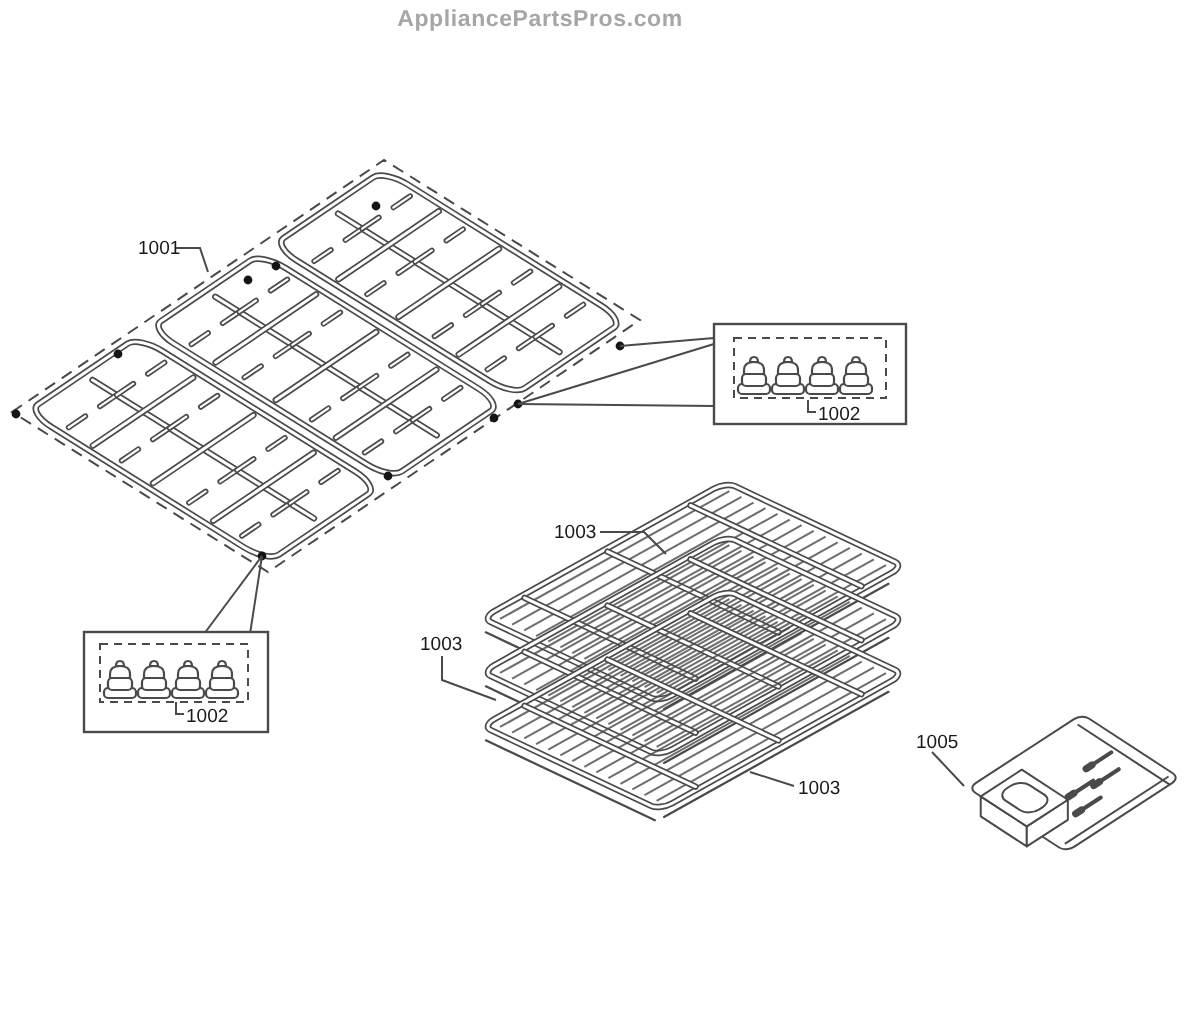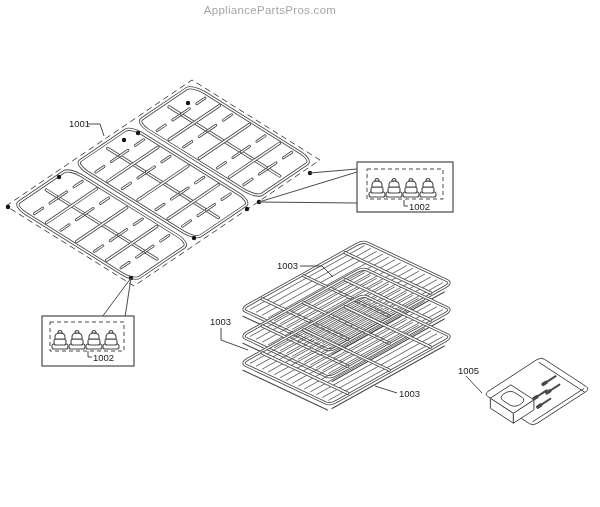--- a/index.html
+++ b/index.html
@@ -5,21 +5,21 @@
   :root{
     --line:#4a4a4a; --label:#1a1a1a; --watermark:#a6a6a6; --dot:#151515; --paper:#ffffff;
   }
   html,body{margin:0;padding:0;}
   body{
     width:600px;height:507px;background:var(--paper);position:relative;overflow:hidden;
     font-family:"Liberation Sans", sans-serif;
   }
   .watermark{
     position:absolute;top:4px;left:270px;transform:translateX(-50%);
-    font-size:11.5px;font-weight:400;letter-spacing:.3px;color:var(--watermark);
+    font-size:11.5px;font-weight:700;letter-spacing:.3px;color:var(--watermark);
     white-space:nowrap;
   }
   svg{position:absolute;left:0;top:0;}
   .dash{stroke:var(--line);stroke-width:1;fill:none;stroke-dasharray:6 4;}
   .dashbox{stroke:var(--line);stroke-width:1;fill:none;stroke-dasharray:4 3;}
   .solidbox{stroke:var(--line);stroke-width:1.2;fill:#ffffff;}
   .tube1{stroke:var(--line);stroke-width:3.2;fill:none;stroke-linecap:round;stroke-linejoin:round;vector-effect:non-scaling-stroke;}
   .tube2{stroke:#ffffff;stroke-width:1.5;fill:none;stroke-linecap:round;stroke-linejoin:round;vector-effect:non-scaling-stroke;}
   .fin1{stroke:var(--line);stroke-width:2.8;fill:none;stroke-linecap:round;vector-effect:non-scaling-stroke;}
   .fin2{stroke:#ffffff;stroke-width:1.1;fill:none;stroke-linecap:round;vector-effect:non-scaling-stroke;}

